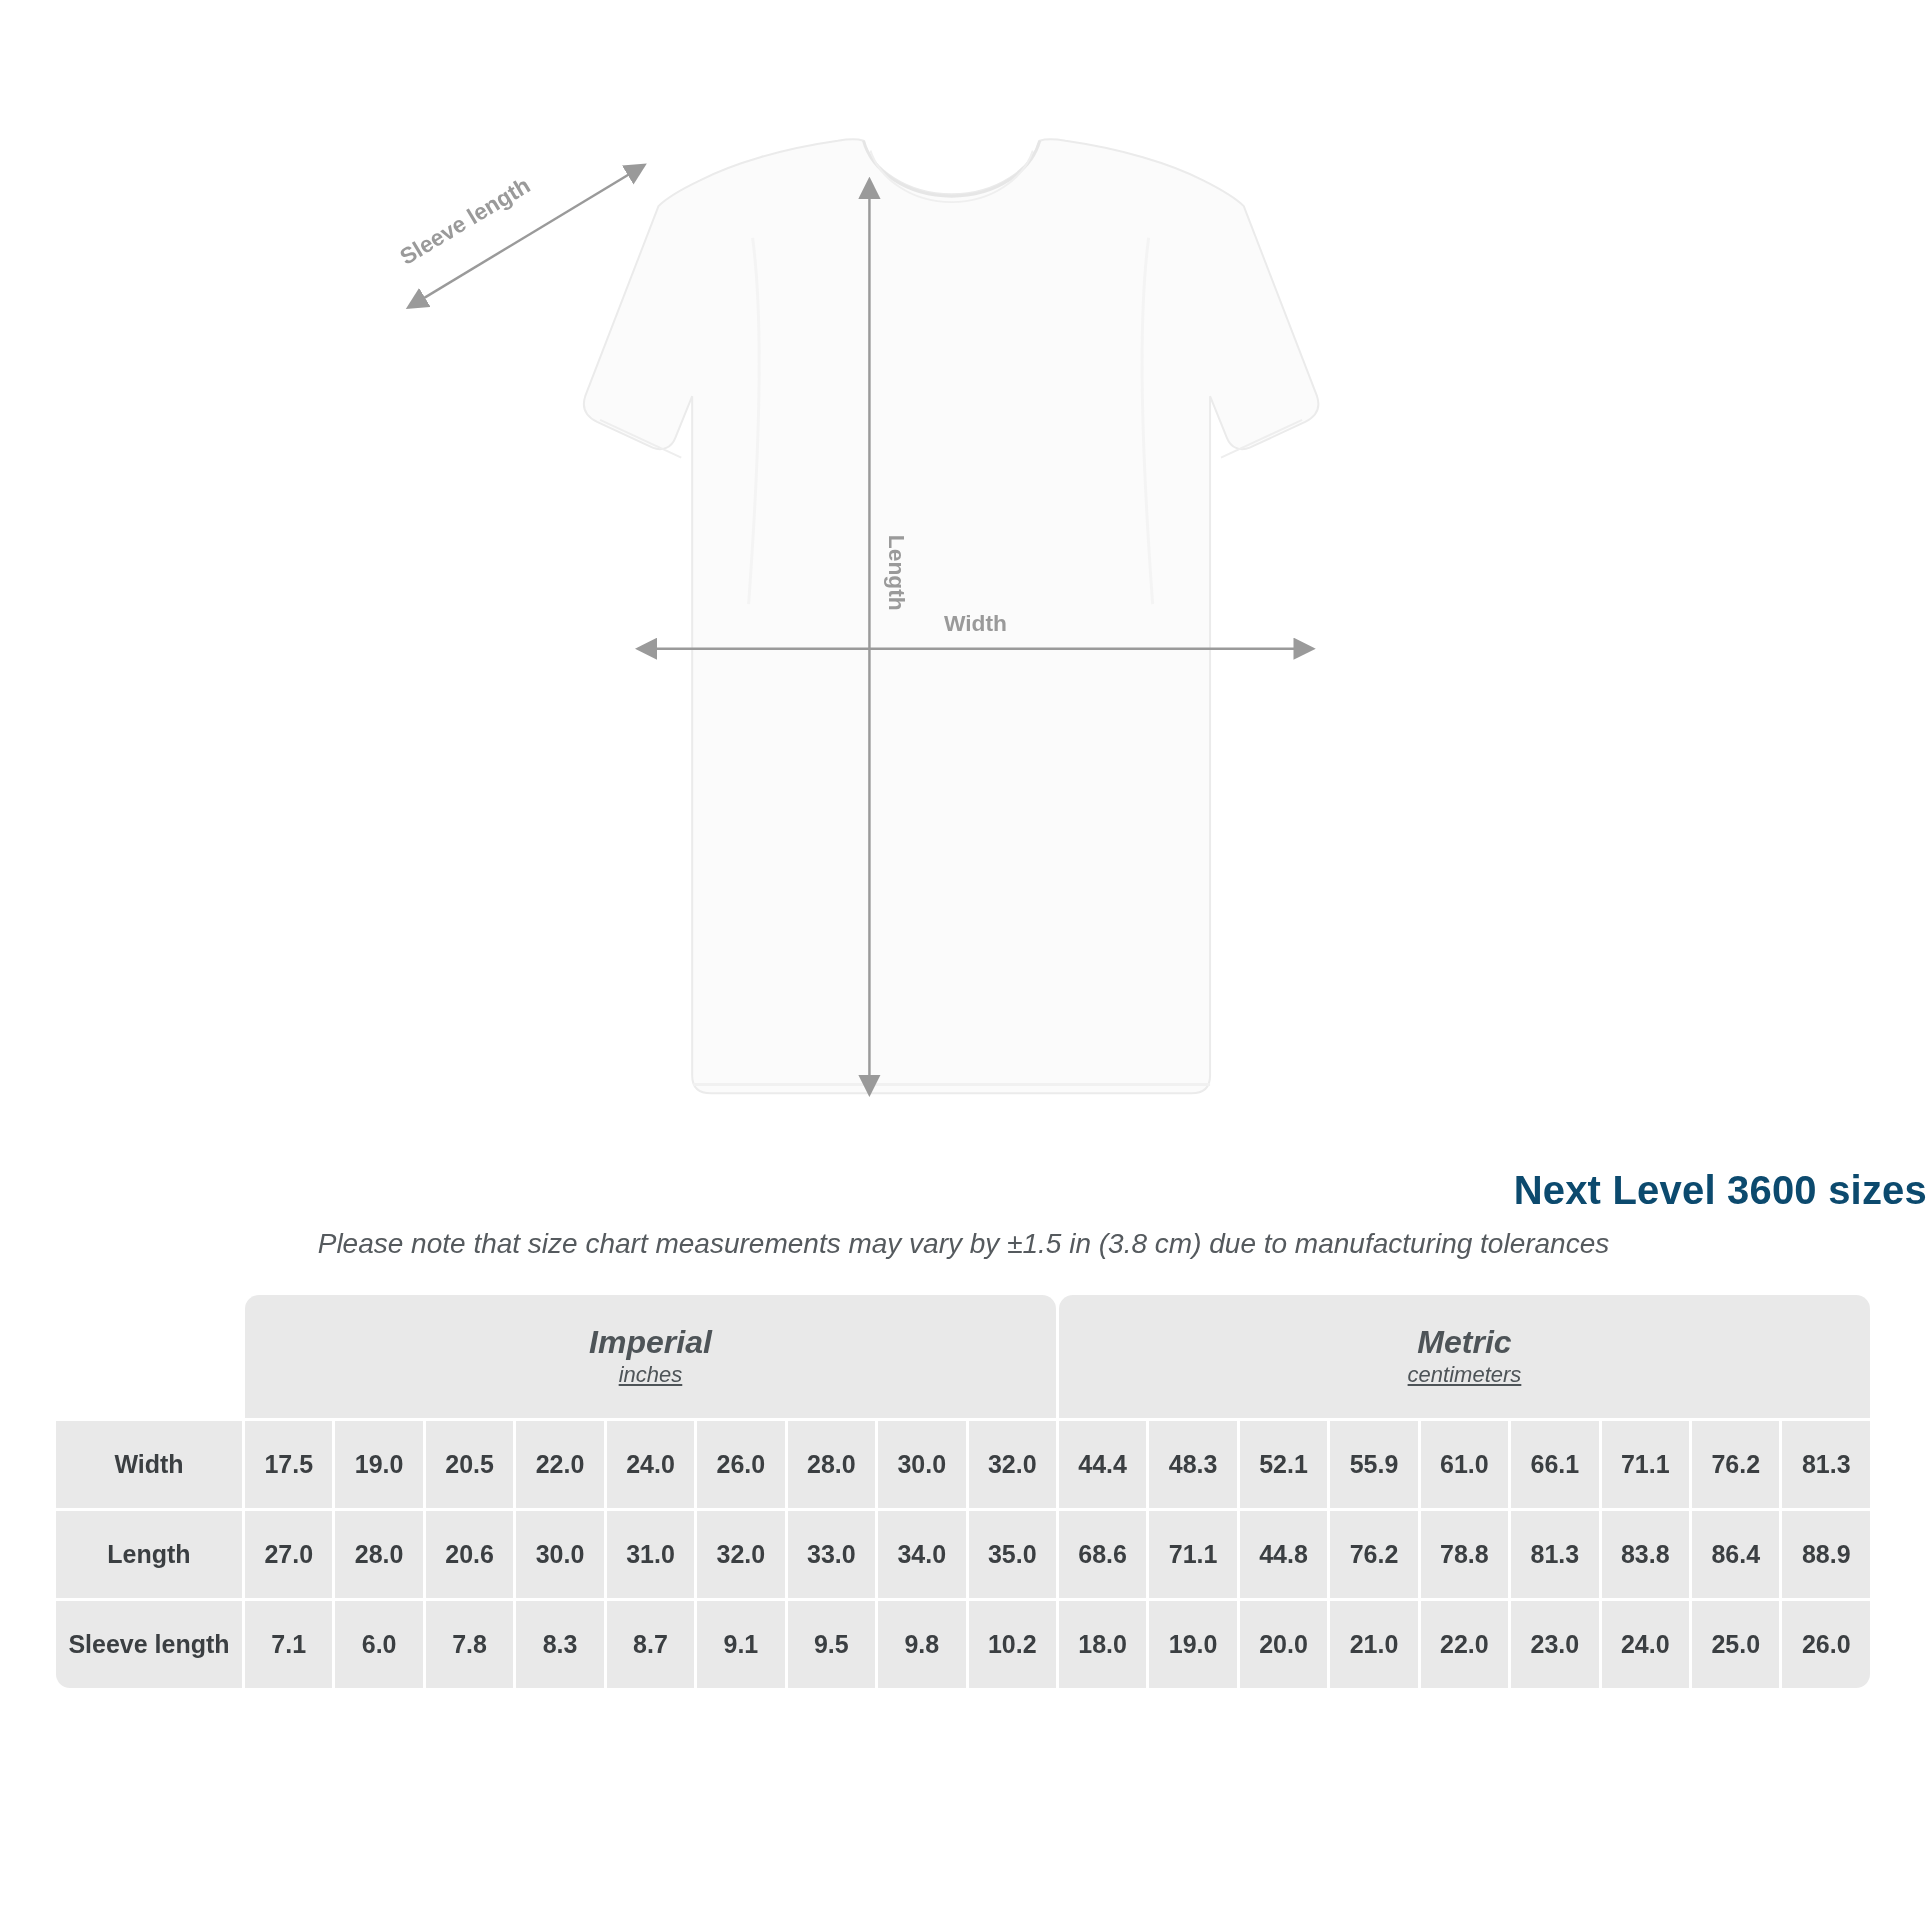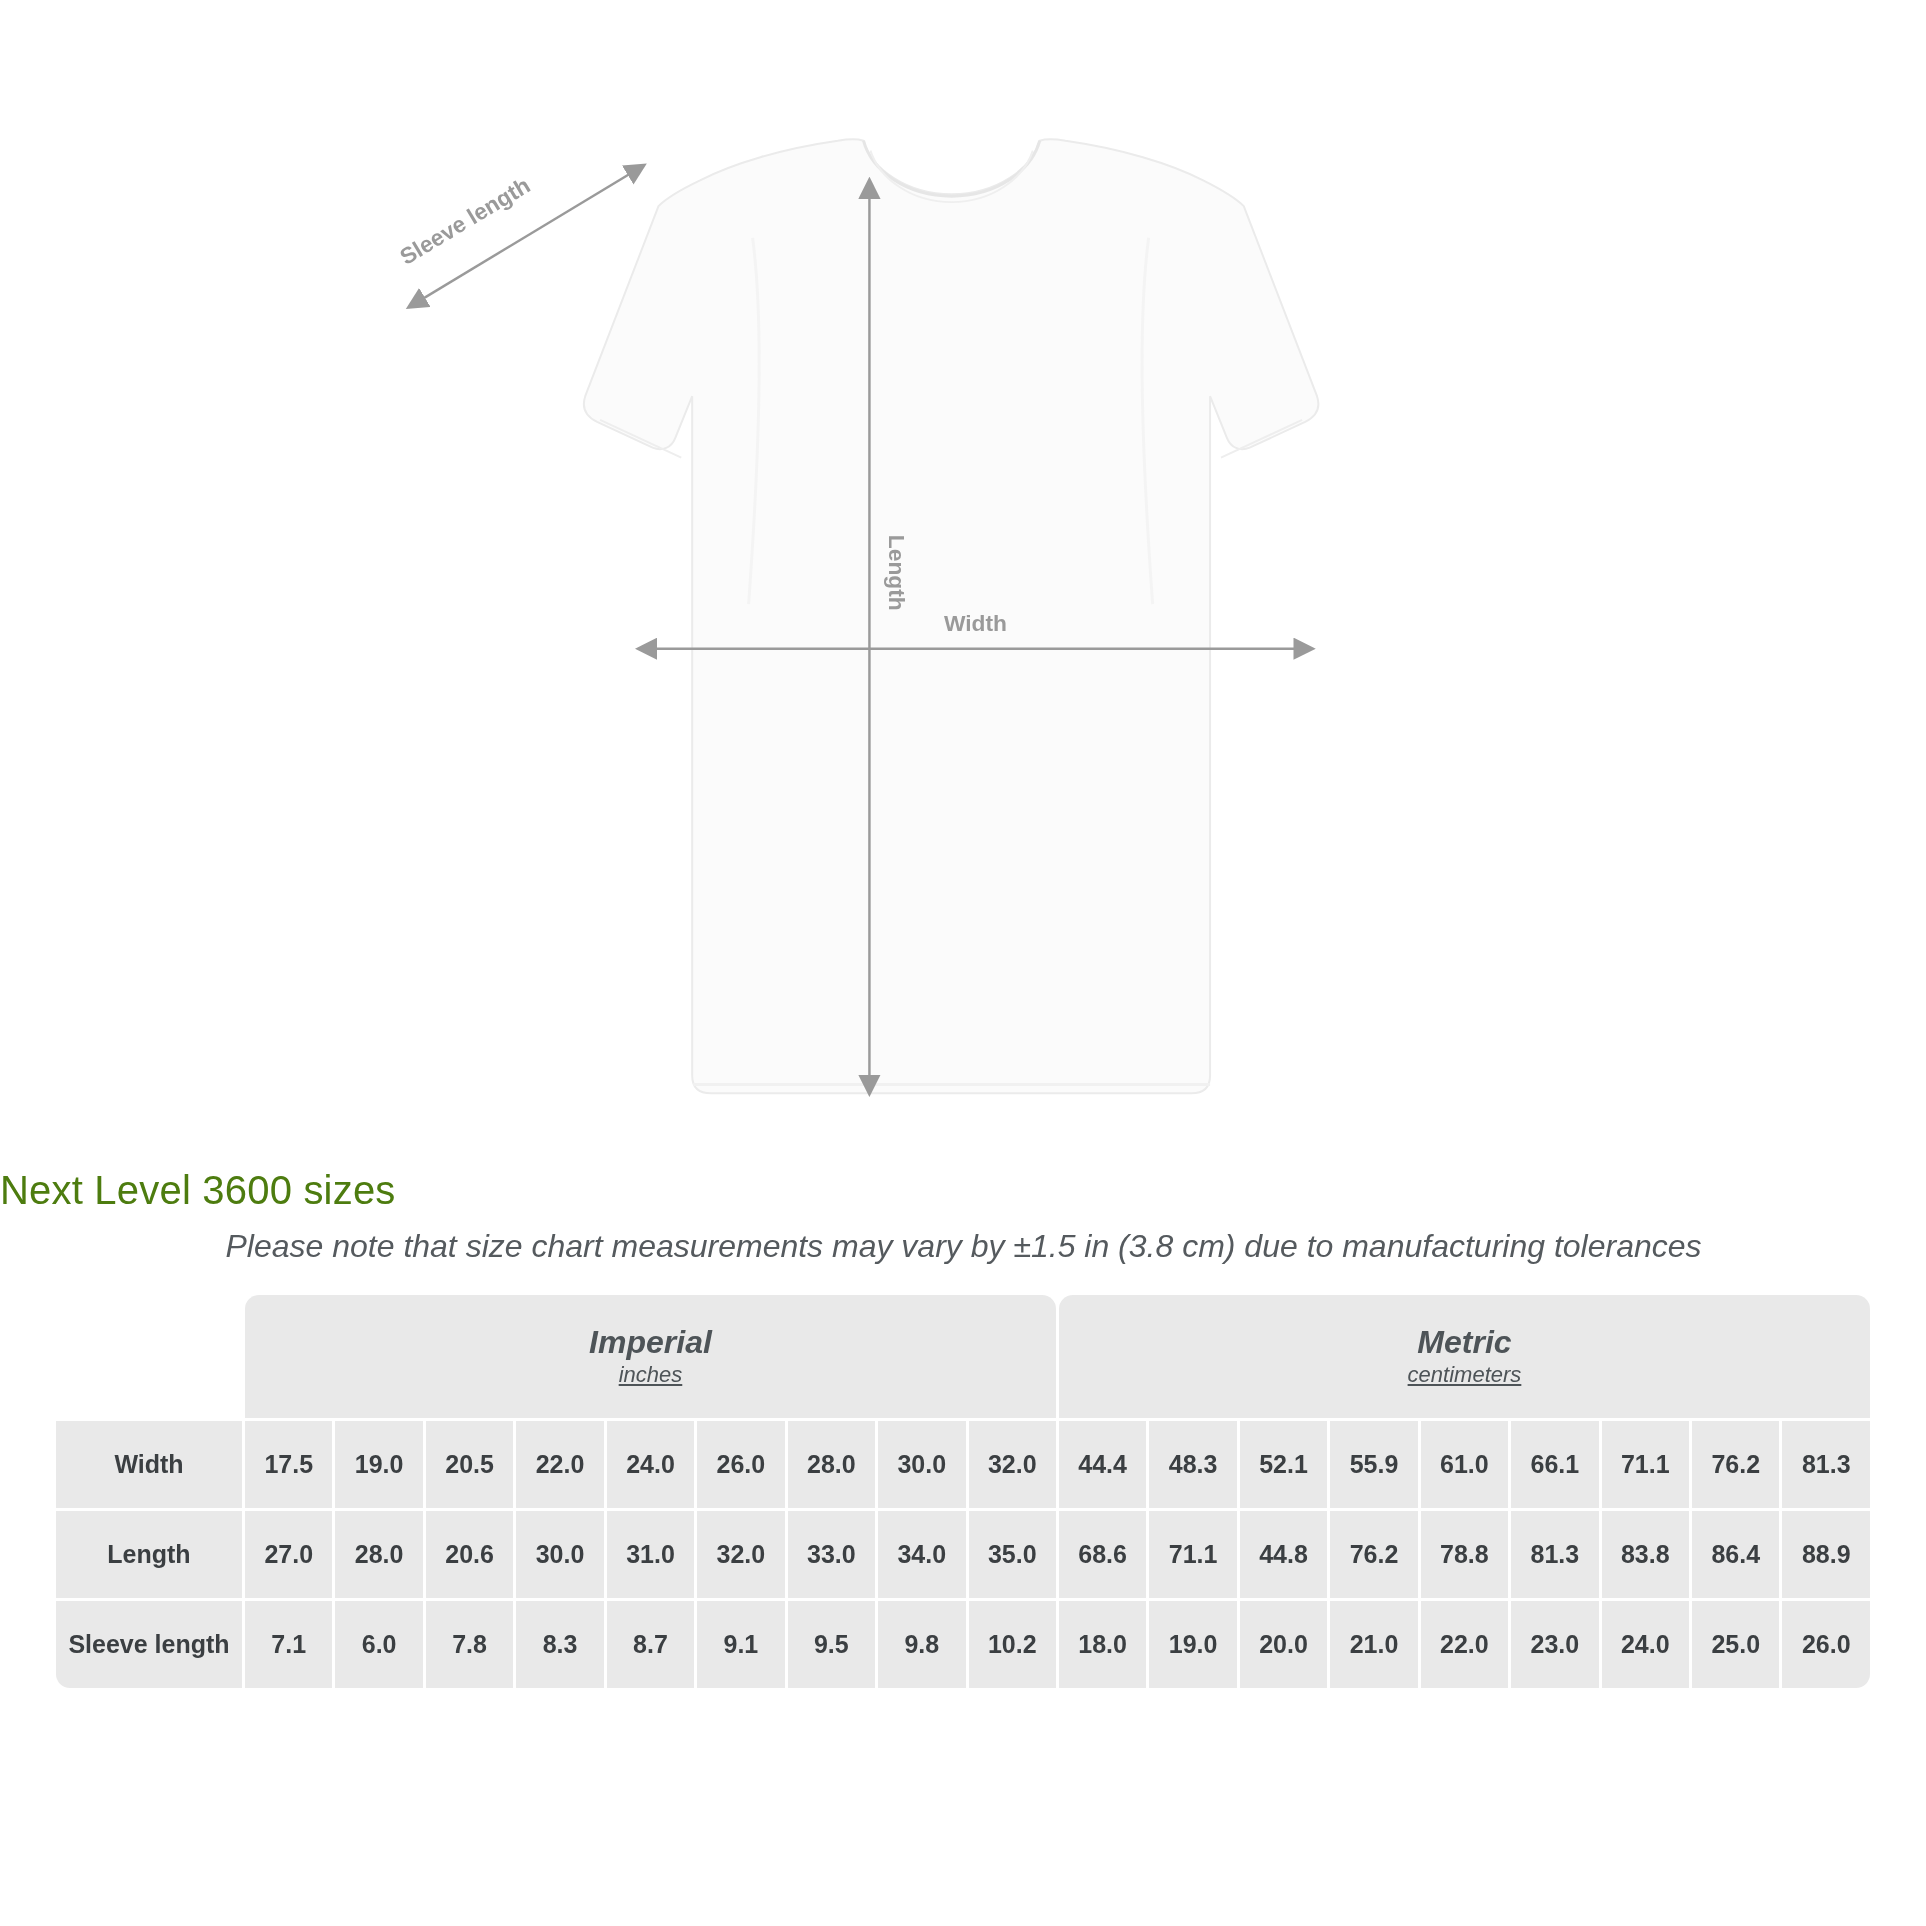--- a/index.html
+++ b/index.html
@@ -26,33 +26,33 @@
   .illustration svg {
     display: block;
   }
 
   
   .chart-title {
     position: absolute;
     left: 0;
     top: 1168px;
     width: 1927px;
-    text-align: left;
+    text-align: right;
     font-size: 40px;
-    font-weight: normal;
-    color: #4d7c0f;
+    font-weight: bold;
+    color: #0c4a6e;
     letter-spacing: 0.2px;
   }
   .chart-note {
     position: absolute;
     left: 0;
     top: 1228px;
     width: 1927px;
     text-align: center;
-    font-size: 32px;
+    font-size: 28px;
     font-style: italic;
     color: #555a5e;
   }
 
   
   .table-wrap {
     position: absolute;
     left: 53px;
     top: 1292px;
     width: 1820px;

